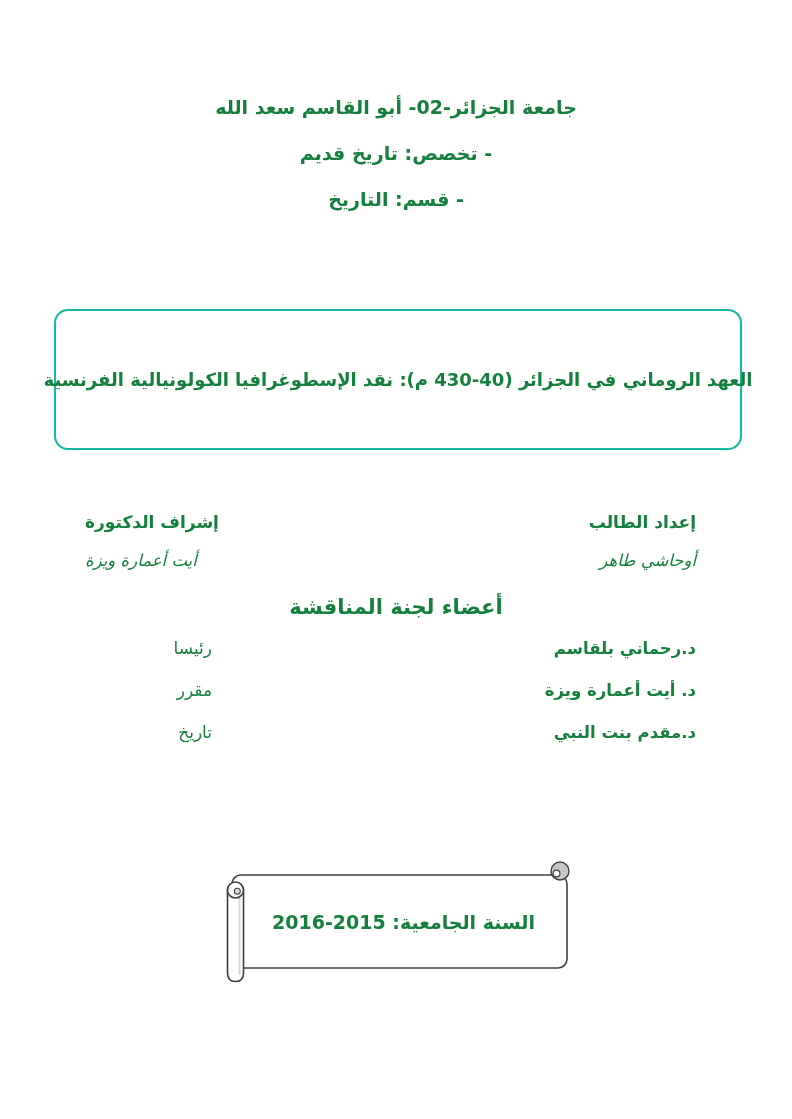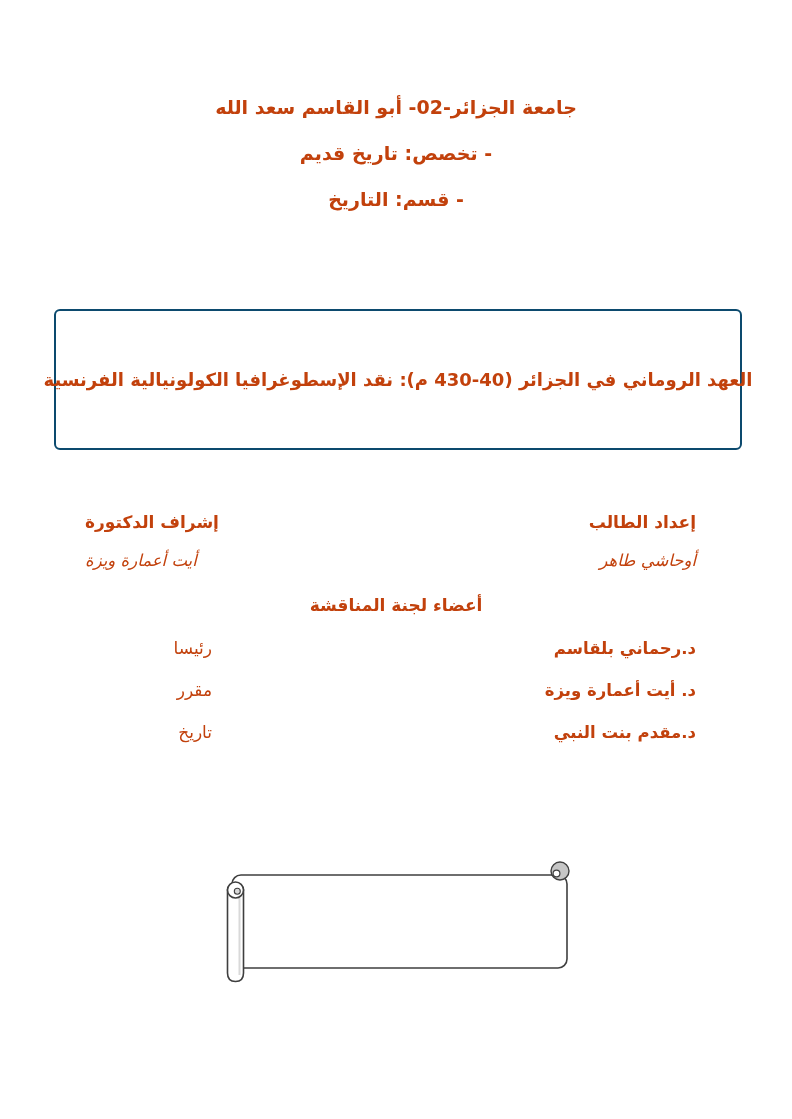--- a/index.html
+++ b/index.html
@@ -3,39 +3,39 @@
 <meta charset="utf-8">
 <style>
   html, body { margin: 0; padding: 0; background: #ffffff; }
   .page {
     position: relative;
     width: 792px; height: 1119px;
     background: #ffffff;
     overflow: hidden;
     direction: rtl;
     font-family: "DejaVu Sans", sans-serif;
-    color: #c2410c;
+    color: #15803d;
   }
   .abs { position: absolute; }
 
   
   .header-block {
     top: 84px; left: 0; right: 0;
     text-align: center;
     font-weight: 700;
     font-size: 19px;
   }
   .header-line { height: 46px; line-height: 46px; white-space: nowrap; }
 
   
   .title-box {
     top: 309px; left: 54px;
     width: 688px; height: 141px;
-    border: 2px solid #0c4a6e;
-    border-radius: 6px;
+    border: 2px solid #14b8a6;
+    border-radius: 14px;
     box-sizing: border-box;
     display: flex; align-items: center; justify-content: center;
   }
   .title-text {
     font-weight: 700;
     font-size: 18px;
     white-space: nowrap;
     padding: 0 12px;
   }
 
@@ -52,21 +52,21 @@
     display: flex;
     justify-content: space-between;
     align-items: baseline;
   }
   .prep-head { font-weight: 700; font-size: 17px; }
   .prep-name { font-weight: 400; font-size: 16.5px; font-style: italic; }
 
   .committee-heading {
     top: 595px; left: 0; right: 0;
     text-align: center;
-    font-weight: 700; font-size: 17px;
+    font-weight: 700; font-size: 21px;
   }
   .member-name { font-weight: 700; font-size: 16.5px; }
   .member-role {
     font-weight: 400; font-size: 17px;
     width: 127px;
     text-align: right; 
   }
 
   
   .scroll-svg { top: 855px; left: 215px; }
@@ -127,14 +127,15 @@
     </g>
 
     <g>
       <path d="M 12.5 35 V 118 Q 12.5 126.5 20.5 126.5 Q 28.5 126.5 28.5 118 V 35 Z" fill="#ffffff" stroke="#3f3f3f" stroke-width="1.6"></path>
       <line x1="24.5" y1="38" x2="24.5" y2="120" stroke="#d9d9d9" stroke-width="2"></line>
       <circle cx="20.5" cy="35" r="8" fill="#ffffff" stroke="#3f3f3f" stroke-width="1.6"></circle>
       <circle cx="22.3" cy="36.2" r="3" fill="#d9d9d9" stroke="#3f3f3f" stroke-width="1.1"></circle>
     </g>
   </svg>
 
+  <div class="abs banner-text">السنة الجامعية: 2015-2016</div>
 
 </div>
 
 </body></html>

